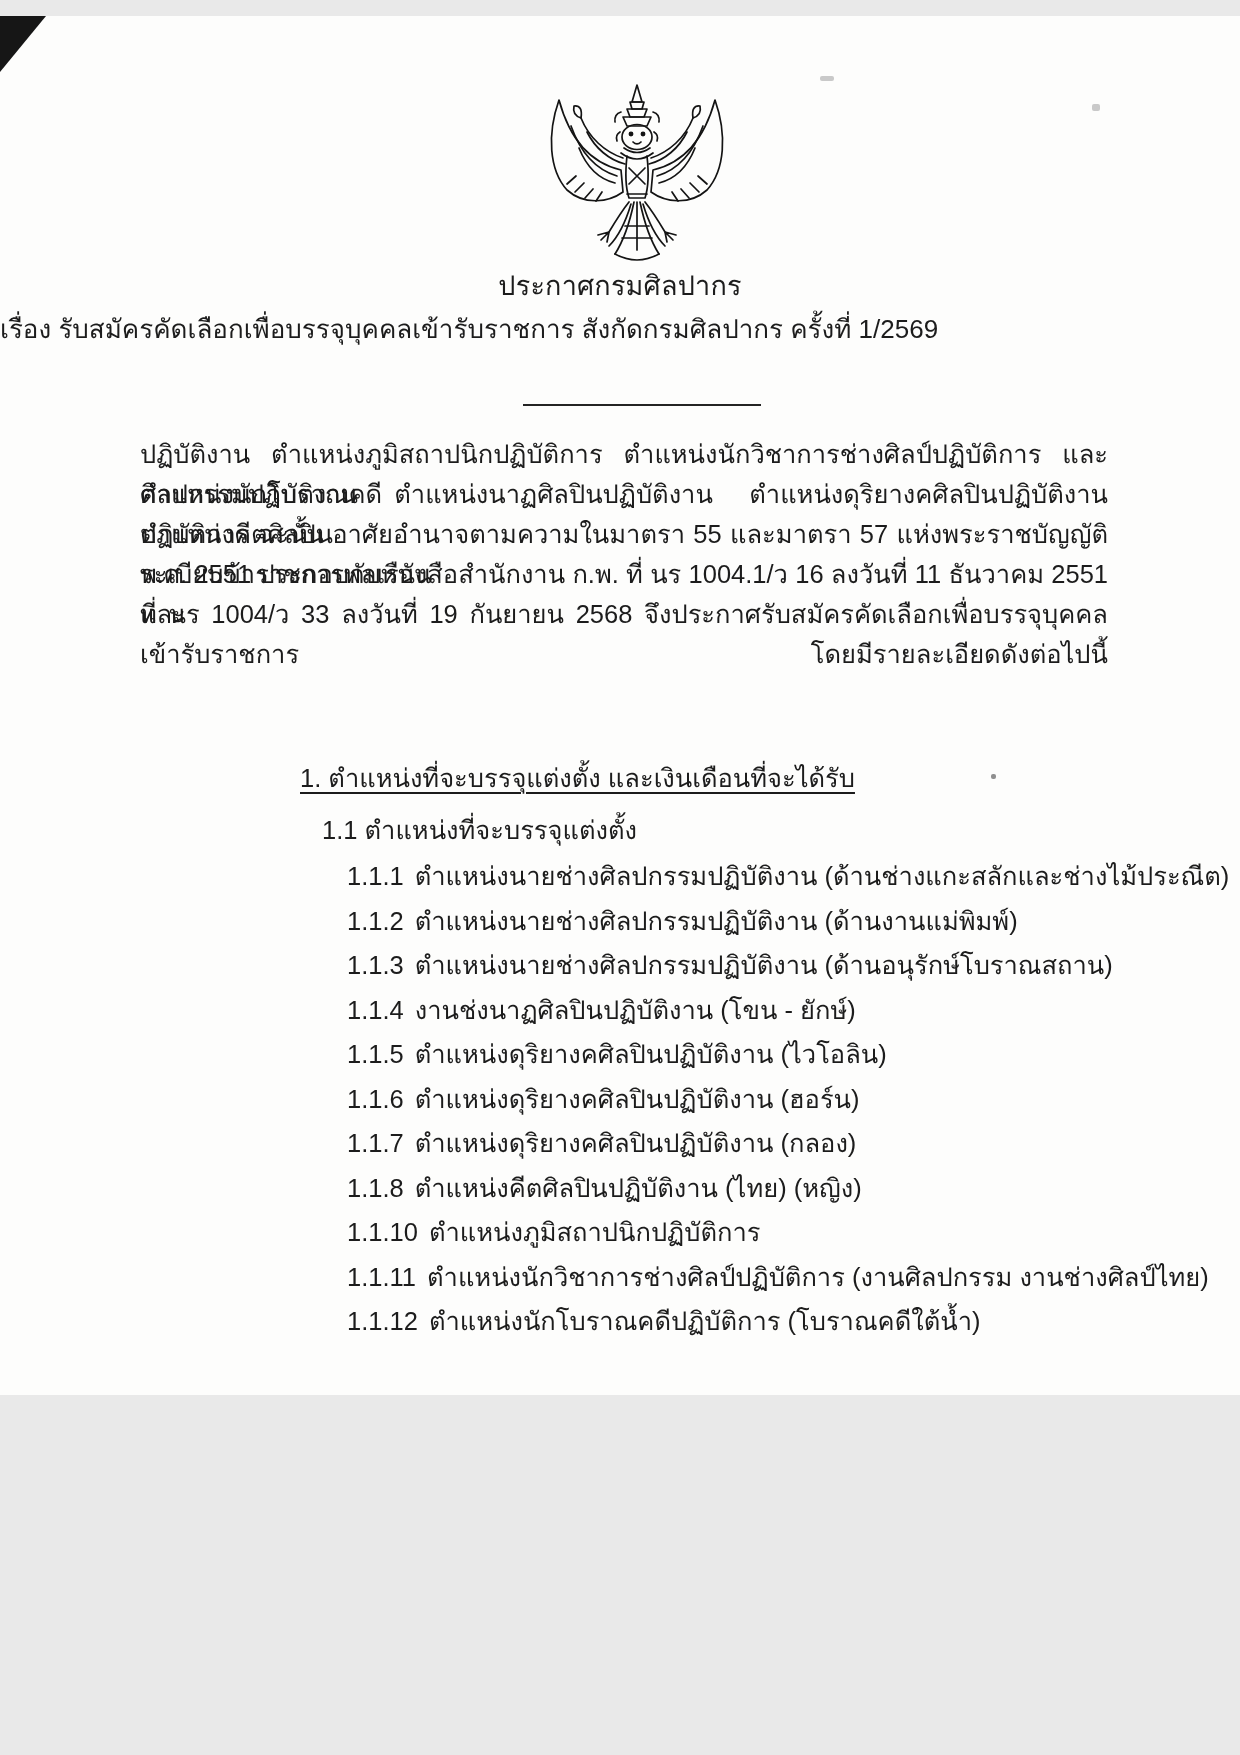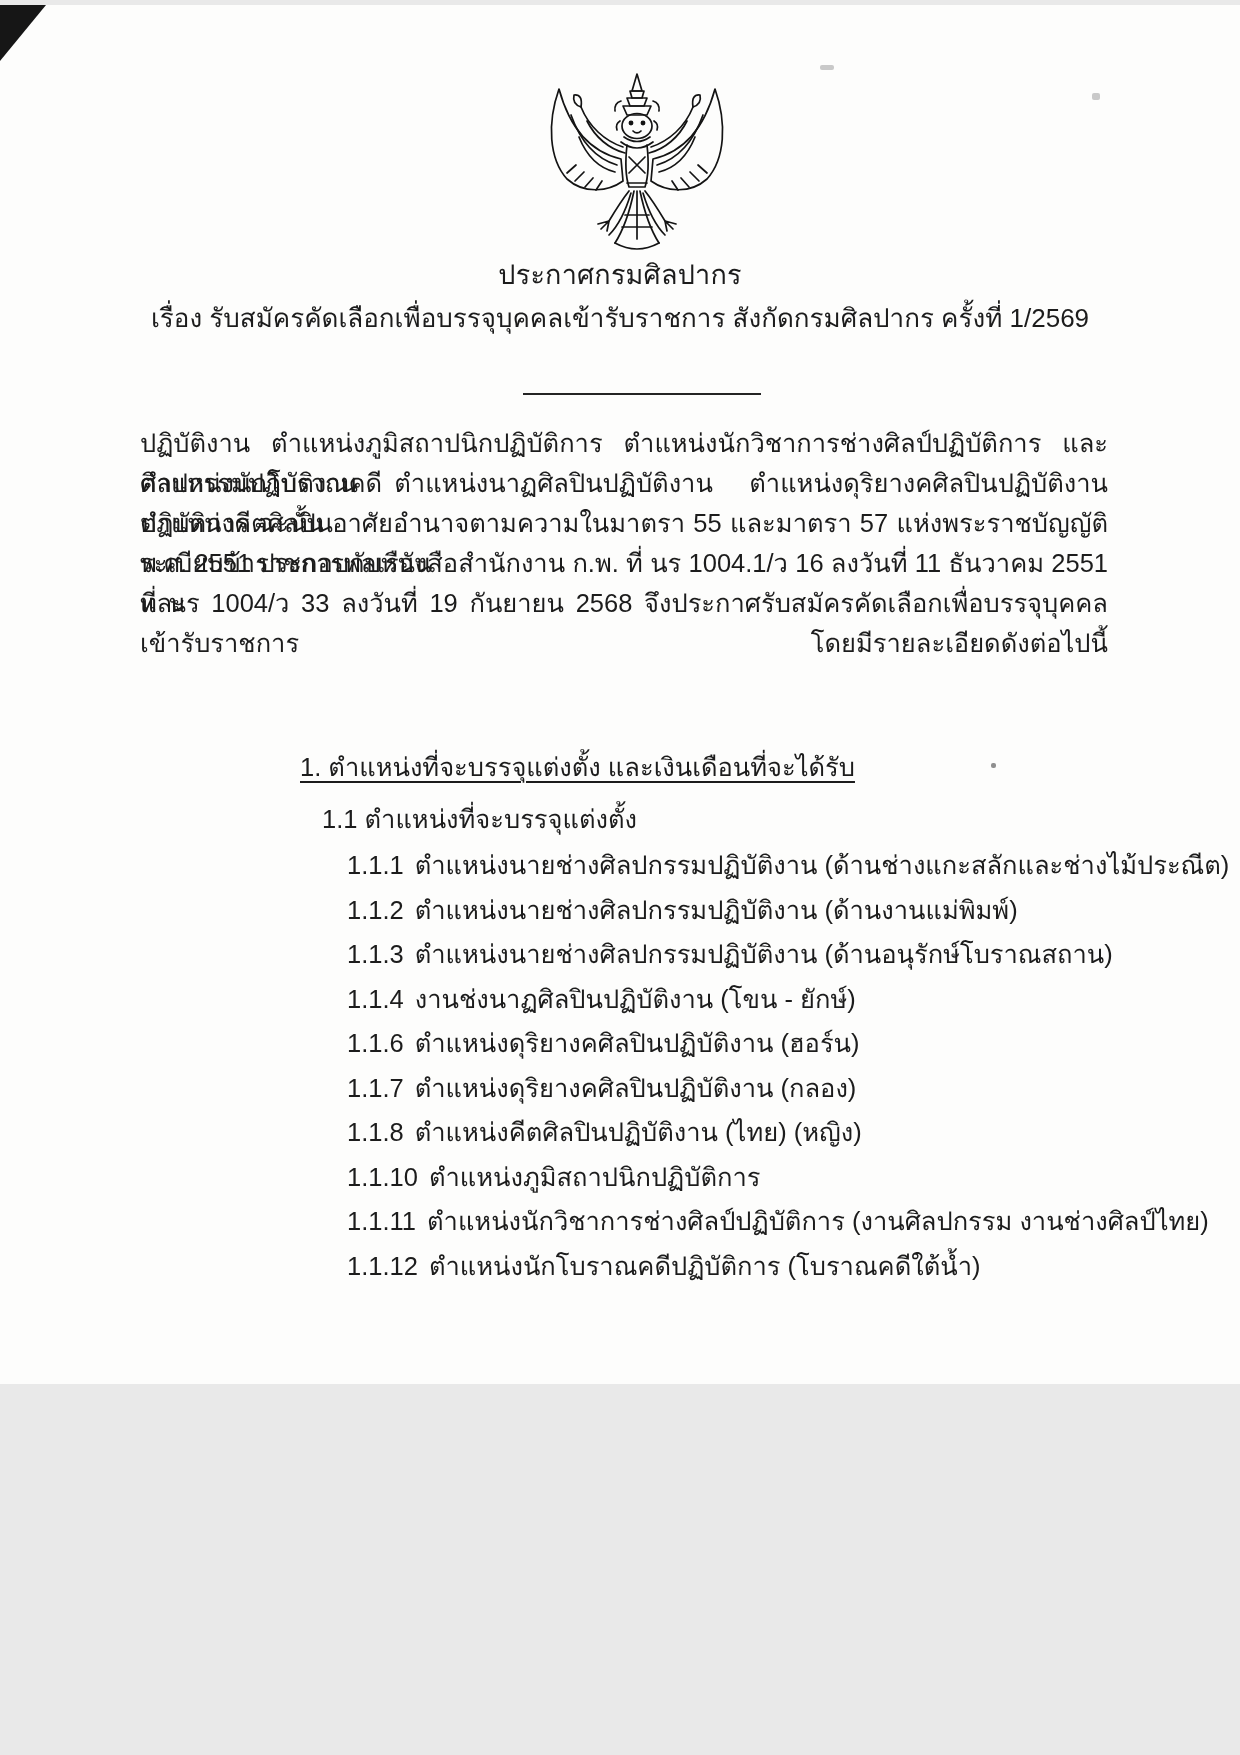--- a/index.html
+++ b/index.html
@@ -1,39 +1,39 @@
 <!DOCTYPE html>
 <html><head>
 <meta charset="utf-8">
 <style>
   html,body{margin:0;padding:0;background:#e9e9e9;}
   .page{
     position:relative;
     width:1240px;height:1379px;
-    margin:5px auto;
+    margin:16px auto;
     background:#fefefdf5;
     background-color:#fdfdfc;
     font-family:"Liberation Sans","DejaVu Sans",sans-serif;
     color:#1c1c1c;
     overflow:hidden;
   }
   .corner-artifact{
     position:absolute;left:0;top:0;width:46px;height:56px;
     background:#161616;
     clip-path:polygon(0 0,100% 0,0 100%);
   }
   .speck{position:absolute;background:#c9c9c9;border-radius:2px;}
   .emblem{position:absolute;left:537px;top:66px;width:200px;height:190px;}
   .title{
     position:absolute;left:0;top:248px;width:1240px;
     text-align:center;font-size:27px;letter-spacing:.2px;
   }
   .subject{
     position:absolute;left:0;top:292px;width:1240px;
-    text-align:center;font-size:26px;
+    font-size:26px;
   }
   .divider{position:absolute;left:523px;top:388px;width:238px;height:2px;background:#242424;}
   .intro{
     position:absolute;left:140px;top:418px;width:968px;
     font-size:25.5px;line-height:40px;
   }
   .intro .pline{height:40px;white-space:nowrap;text-align:right;}
   .intro .pline.just{text-align:justify;text-align-last:justify;white-space:normal;}
   .intro .pline.indent{padding-left:180px;box-sizing:border-box;}
   .sec-heading{
@@ -129,20 +129,21 @@
   </div>
 
   <div class="sec-heading">1. ตำแหน่งที่จะบรรจุแต่งตั้ง และเงินเดือนที่จะได้รับ</div>
   <div class="sec-subheading">1.1 ตำแหน่งที่จะบรรจุแต่งตั้ง</div>
 
   <div class="items">
     <div class="item"><span class="no">1.1.1</span><span>ตำแหน่งนายช่างศิลปกรรมปฏิบัติงาน (ด้านช่างแกะสลักและช่างไม้ประณีต)</span></div>
     <div class="item"><span class="no">1.1.2</span><span>ตำแหน่งนายช่างศิลปกรรมปฏิบัติงาน (ด้านงานแม่พิมพ์)</span></div>
     <div class="item"><span class="no">1.1.3</span><span>ตำแหน่งนายช่างศิลปกรรมปฏิบัติงาน (ด้านอนุรักษ์โบราณสถาน)</span></div>
     <div class="item"><span class="no">1.1.4</span><span>งานช่งนาฏศิลปินปฏิบัติงาน (โขน - ยักษ์)</span></div>
+    <div class="item"><span class="no">1.1.5</span><span>ตำแหน่งดุริยางคศิลปินปฏิบัติงาน (ไวโอลิน)</span></div>
     <div class="item"><span class="no">1.1.6</span><span>ตำแหน่งดุริยางคศิลปินปฏิบัติงาน (ฮอร์น)</span></div>
     <div class="item"><span class="no">1.1.7</span><span>ตำแหน่งดุริยางคศิลปินปฏิบัติงาน (กลอง)</span></div>
     <div class="item"><span class="no">1.1.8</span><span>ตำแหน่งคีตศิลปินปฏิบัติงาน (ไทย) (หญิง)</span></div>
     <div class="item"><span class="no">1.1.10</span><span>ตำแหน่งภูมิสถาปนิกปฏิบัติการ</span></div>
     <div class="item"><span class="no">1.1.11</span><span>ตำแหน่งนักวิชาการช่างศิลป์ปฏิบัติการ (งานศิลปกรรม งานช่างศิลป์ไทย)</span></div>
     <div class="item"><span class="no">1.1.12</span><span>ตำแหน่งนักโบราณคดีปฏิบัติการ (โบราณคดีใต้น้ำ)</span></div>
   </div>
 
   <div class="footer-next">1.2 อัตรา...</div>
   <div class="handwritten">135</div>

